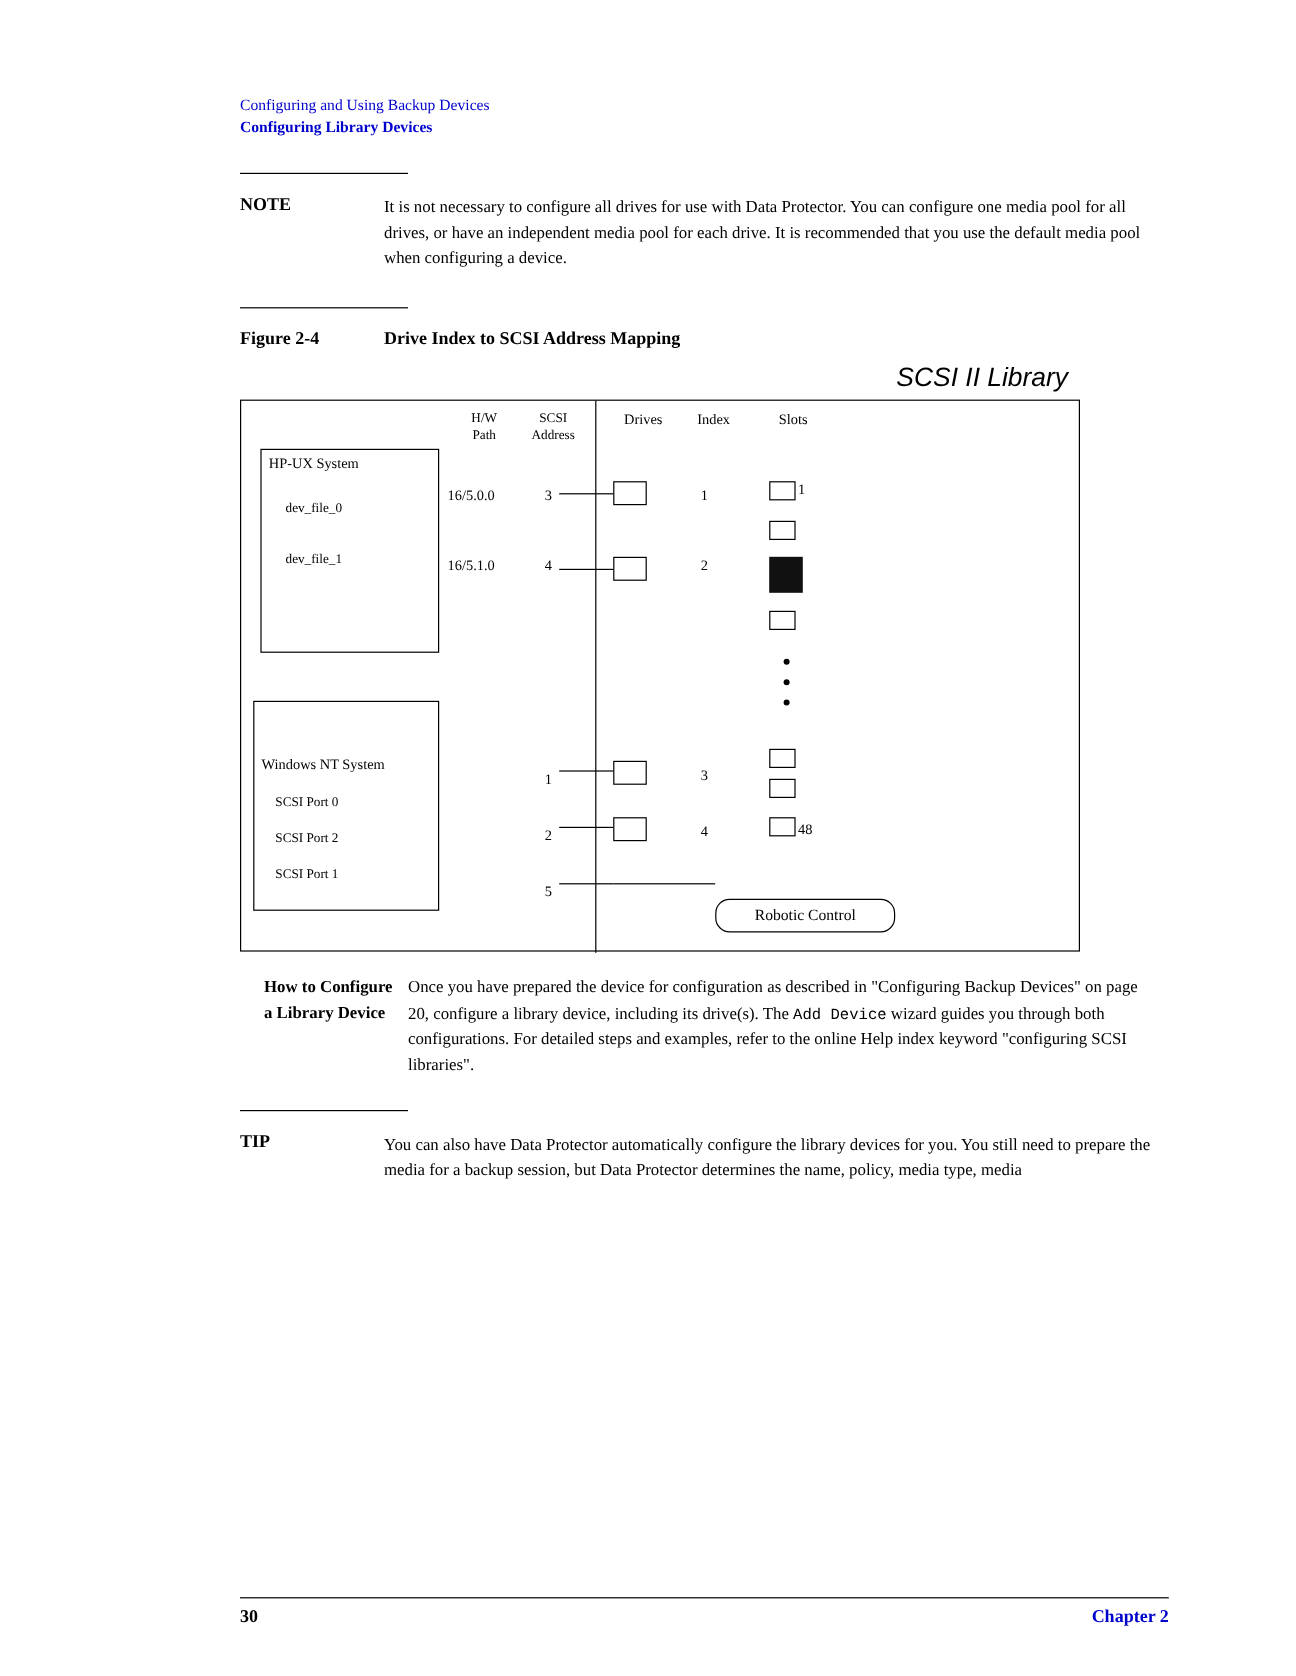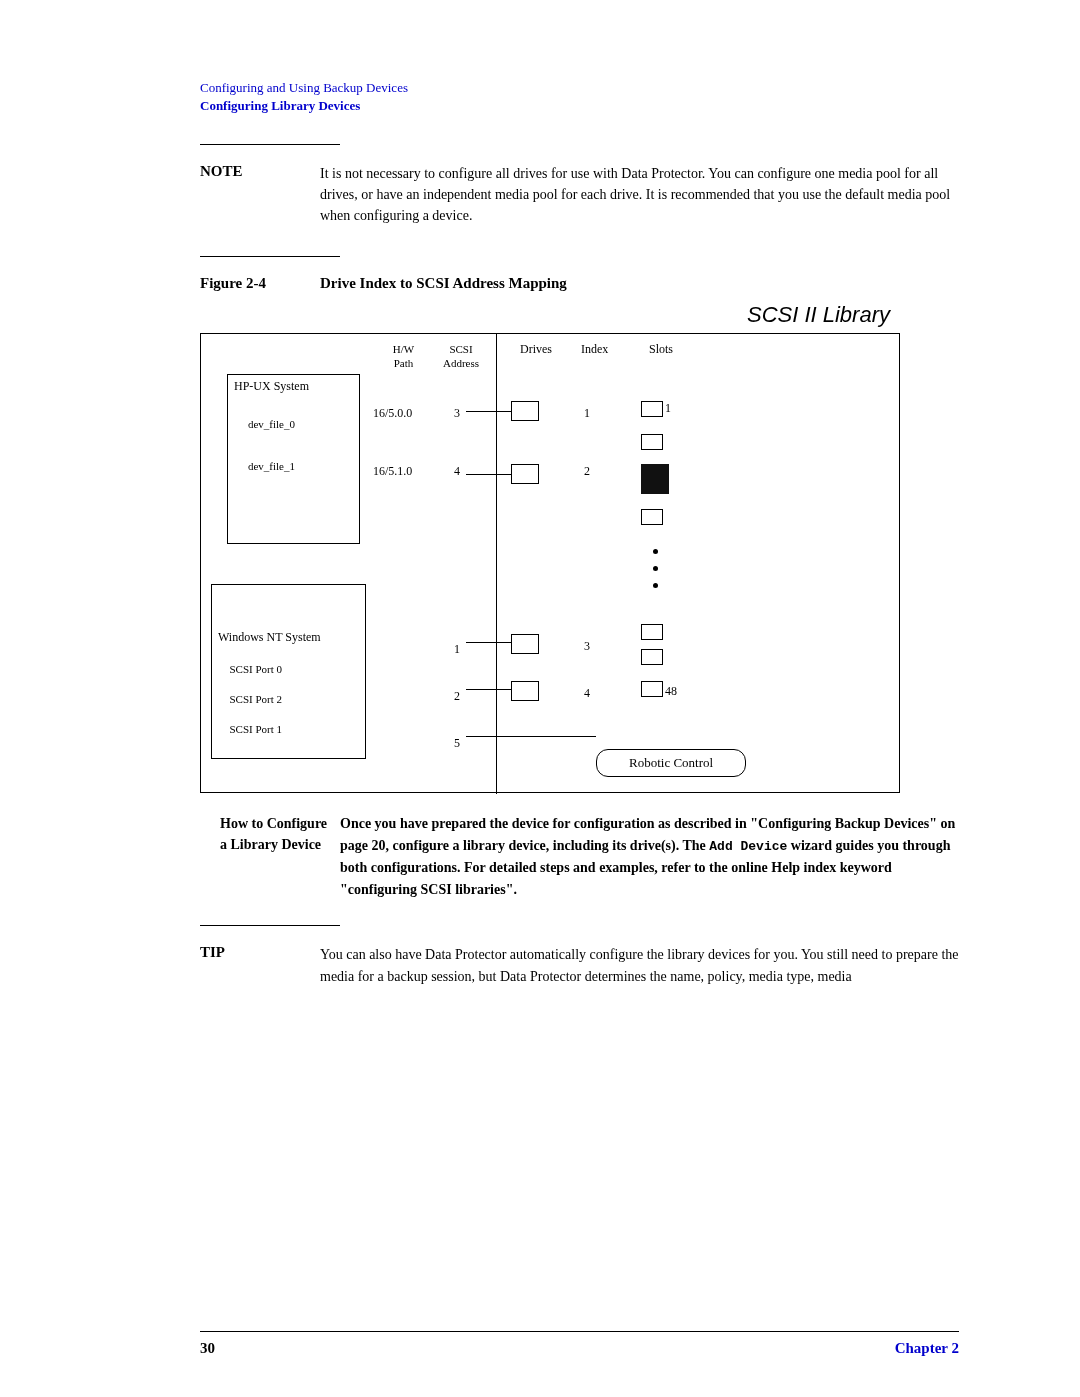--- a/index.html
+++ b/index.html
@@ -94,23 +94,23 @@
     .diagram-inner {
       position: relative;
       width: 700px;
       height: 460px;
       border: 1px solid #000;
     }
 
     
     .hpux-box {
       position: absolute;
-      left: 26px;
+      left: 16px;
       top: 40px;
-      width: 133px;
+      width: 149px;
       height: 170px;
       border: 1px solid #000;
     }
     .hpux-label {
       font-size: 12px;
       padding: 4px 6px;
     }
     .hpux-row {
       display: flex;
       align-items: center;
@@ -169,21 +169,20 @@
     .how-label {
       font-weight: bold;
       font-size: 14px;
       min-width: 120px;
       line-height: 1.5;
     }
     .how-text {
       font-size: 14px;
       line-height: 1.55;
       flex: 1;
-      font-weight: bold;
     }
     .code-inline {
       font-family: Courier New, monospace;
       font-size: 13px;
     }
 
     
     .tip-block {
       display: flex;
       margin-bottom: 25px;
@@ -197,21 +196,21 @@
       font-size: 14px;
       line-height: 1.55;
       flex: 1;
     }
 
     
     .footer {
       position: absolute;
       bottom: 40px;
       left: 200px;
-      right: 121px;
+      right: 106px;
       display: flex;
       justify-content: space-between;
       align-items: center;
       border-top: 1px solid #000;
       padding-top: 8px;
     }
     .footer-page {
       font-weight: bold;
       font-size: 15px;
     }

